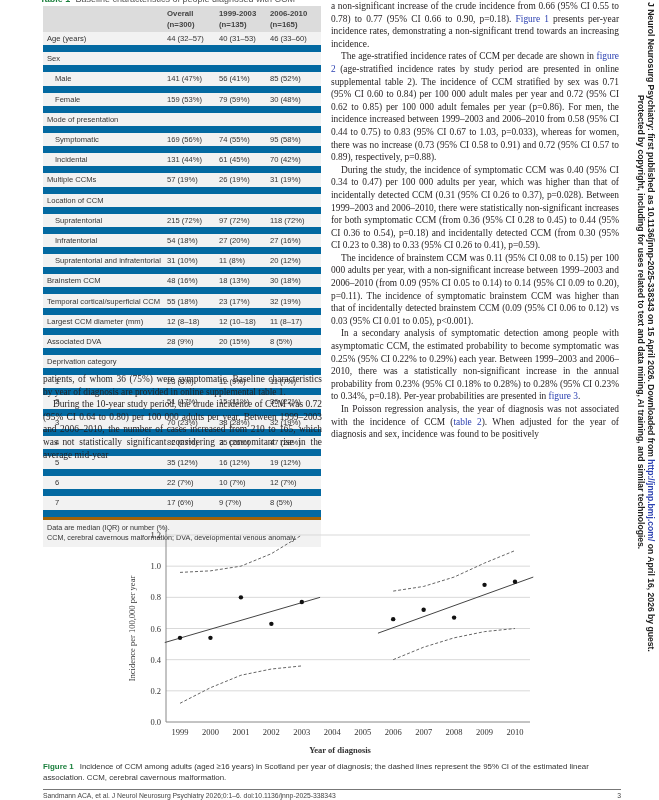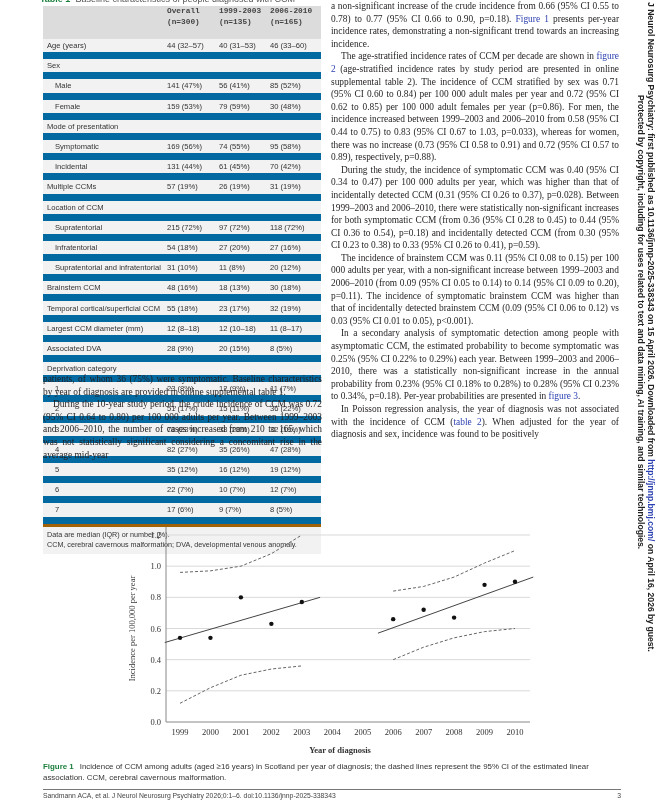--- a/index.html
+++ b/index.html
@@ -1,20 +1,20 @@
 <!DOCTYPE html>
 <html><head>
 <meta charset="utf-8">
 <style>
   html, body { margin:0; padding:0; background:#fff; }
   body { width:659px; height:800px; position:relative; overflow:hidden; font-family:"Liberation Serif", serif; color:#231f20; }
   .tbl-title { position:absolute; left:40px; top:-6px; font-family:"Liberation Sans", sans-serif; font-size:9px; color:#555; white-space:nowrap; }
   .tbl-title b { color:#1a7f3c; }
   .tbl { position:absolute; left:43px; top:6px; width:278px; background:#f2f2f2; font-family:"Liberation Sans", sans-serif; font-size:7.6px; color:#333; }
-  .tbl .hdr { background:#dcdcdc; height:33px; display:flex; align-items:flex-start; font-weight:bold; color:#444; font-size:7.8px;font-family:Liberation Mono, monospace; }
+  .tbl .hdr { background:#dcdcdc; height:26px; display:flex; align-items:center; font-weight:bold; color:#444; font-size:7.8px; }
   .tbl .row { display:flex; height:13.2px; align-items:center; border-bottom:7px solid #0369a1; }
   .tbl .c0 { width:124px; padding-left:4px; box-sizing:border-box; }
   .tbl .c0.ind { padding-left:12px; }
   .tbl .c1 { width:52px; }
   .tbl .c2 { width:51px; }
   .tbl .c3 { width:51px; }
   .tbl .hdr .c1, .tbl .hdr .c2, .tbl .hdr .c3 { line-height:11px; }
   .tbl .note { padding:3px 4px 4px 4px; font-size:7.2px; line-height:10px; border-top:3px solid #a16207; }
   .col { position:absolute; font-size:9.4px; line-height:12.6px; text-align:justify; }
   .col p { margin:0; }

